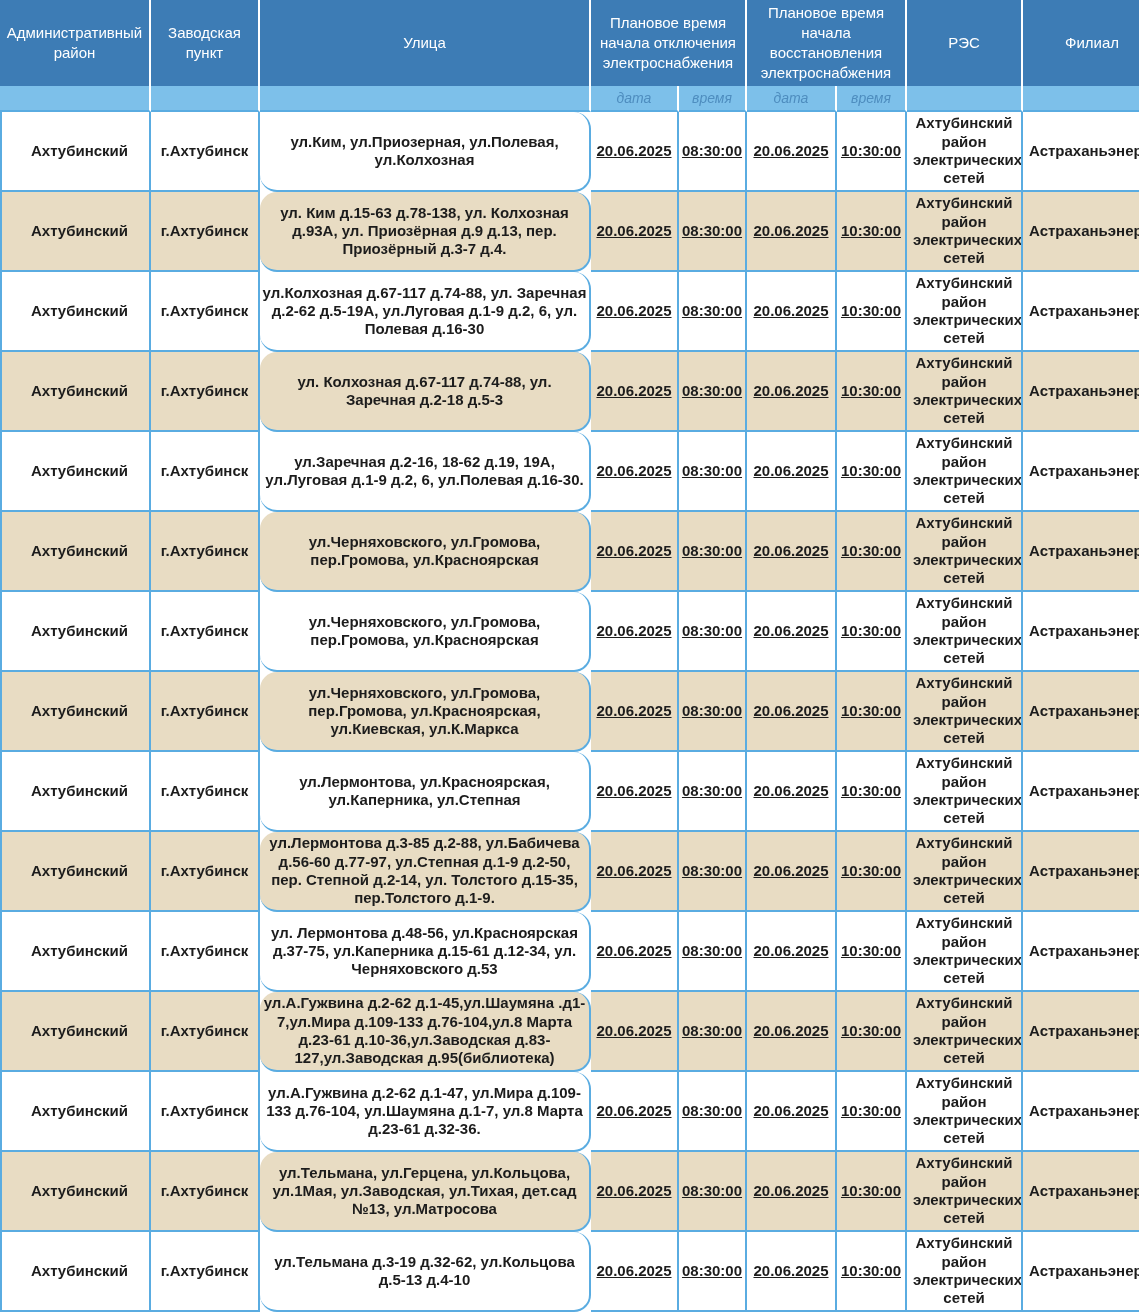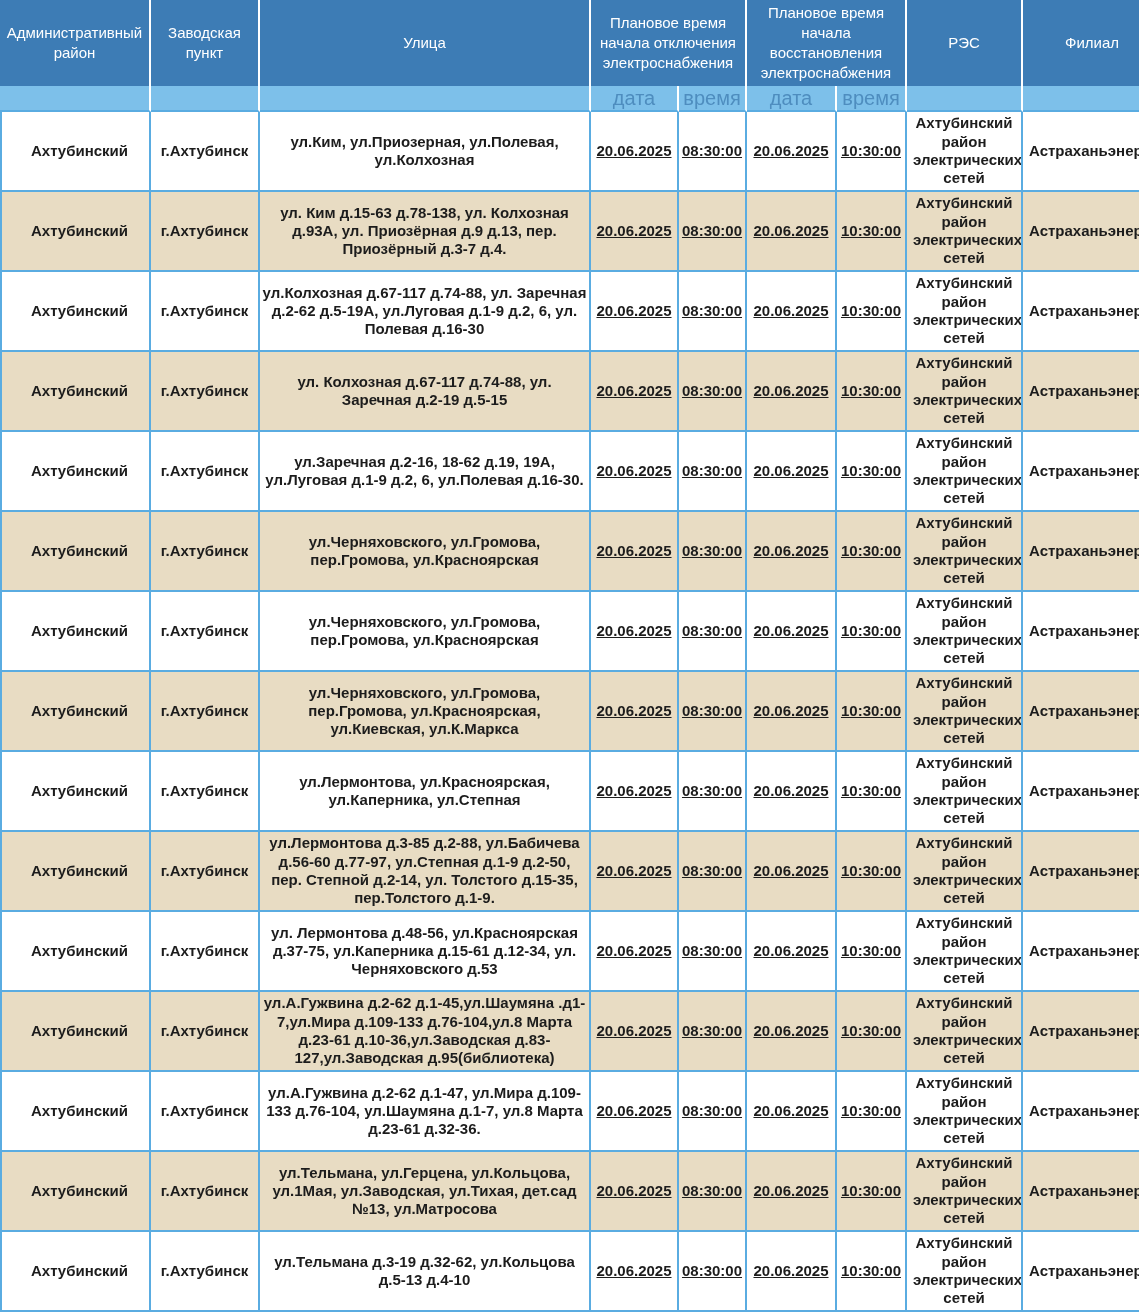--- a/index.html
+++ b/index.html
@@ -26,36 +26,36 @@
   }
   th, td { text-align: center; vertical-align: middle; overflow: hidden; }
   th.h1 {
     background: var(--header-bg); color: var(--header-text);
     font-weight: 400; font-size: 15px; line-height: 1.32;
     height: 86px; border-right: 2px solid #fff; padding: 0 6px;
   }
   th.h1:last-child { border-right: none; }
   th.h2 {
     background: var(--subheader-bg); color: var(--subheader-text);
-    font-weight: 400; font-size: 20px;
+    font-weight: 400; font-size: 14px;
     height: 26px; border-right: 2px solid #fff;
-    border-bottom: 2px solid var(--border); padding: 0;
+    border-bottom: 2px solid var(--border); padding: 0; font-style: italic;
   }
   th.h2:last-child { border-right: none; }
   td {
     height: 80px; font-size: 15px; font-weight: 600;
     color: var(--text); line-height: 1.22; padding: 2px 6px;
     border-right: 2px solid var(--border);
     border-bottom: 2px solid var(--border);
     background: var(--row-bg);
   }
   tbody tr td:first-child { border-left: 2px solid var(--border); padding-left: 14px; }
   tbody tr:nth-child(even) td { background: var(--row-alt-bg); }
   td.dt { white-space: nowrap; padding: 2px 1px; text-decoration: underline; }
-  td.street { padding: 2px 2px; }
+  td.street { padding: 2px 2px; border-radius: 17px; }
 </style>
 </head>
 <body>
 
 <div class="viewport">
   <table>
     <colgroup>
       <col style="width:151px">
       <col style="width:109px">
       <col style="width:331px">
@@ -118,21 +118,21 @@
           <td class="dt">20.06.2025</td>
           <td class="dt">08:30:00</td>
           <td class="dt">20.06.2025</td>
           <td class="dt">10:30:00</td>
           <td>Ахтубинский район электрических сетей</td>
           <td>Астраханьэнерго</td>
         </tr>
         <tr>
           <td>Ахтубинский</td>
           <td>г.Ахтубинск</td>
-          <td class="street">ул. Колхозная д.67-117 д.74-88, ул. Заречная д.2-19 д.5-15</td>
+          <td class="street">ул. Колхозная д.67-117 д.74-88, ул. Заречная д.2-18 д.5-3</td>
           <td class="dt">20.06.2025</td>
           <td class="dt">08:30:00</td>
           <td class="dt">20.06.2025</td>
           <td class="dt">10:30:00</td>
           <td>Ахтубинский район электрических сетей</td>
           <td>Астраханьэнерго</td>
         </tr>
         <tr>
           <td>Ахтубинский</td>
           <td>г.Ахтубинск</td>

